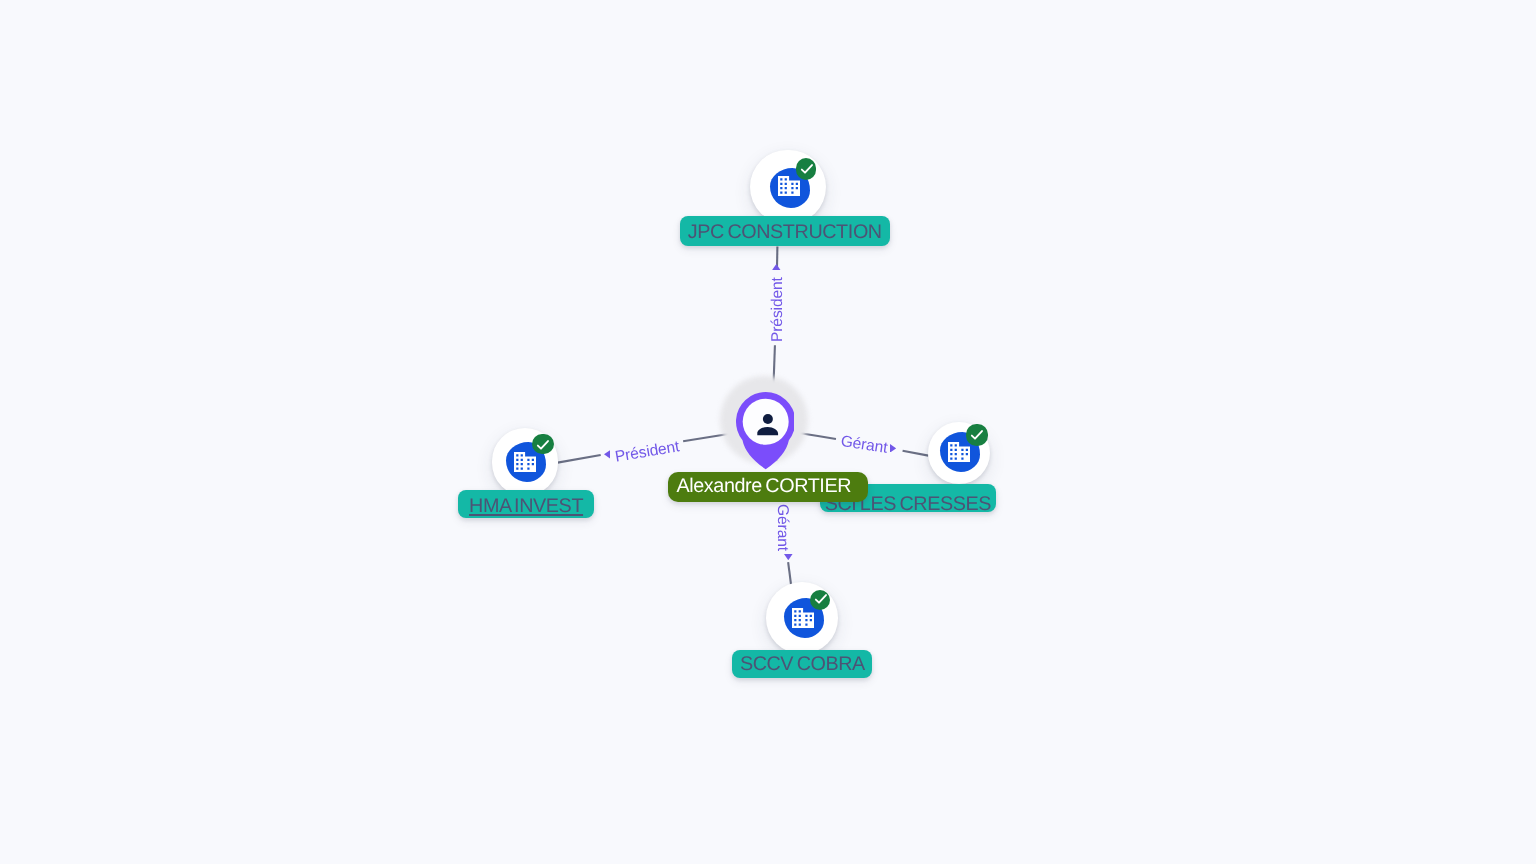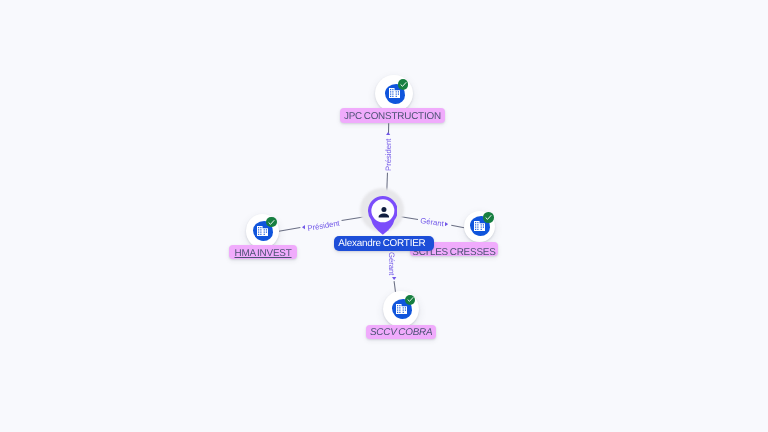--- a/index.html
+++ b/index.html
@@ -3,26 +3,26 @@
 <meta charset="utf-8">
 <style>
   html,body{margin:0;padding:0;}
   body{width:768px;height:432px;background:#f8f9fd;font-family:"Liberation Sans",sans-serif;overflow:hidden;
         -webkit-font-smoothing:antialiased;text-rendering:geometricPrecision;}
   #stage{position:relative;width:768px;height:432px;background:#f8f9fd;}
   svg.layer{position:absolute;left:0;top:0;width:768px;height:432px;pointer-events:none;}
   .node{position:absolute;}
   .disc{position:absolute;border-radius:50%;background:#fff;
         box-shadow:0 1px 2px rgba(50,55,80,.16),0 3px 9px rgba(50,55,80,.10);}
-  .cap{position:absolute;background:#f0abfc;border-radius:4px;color:#4d5375;
+  .cap{position:absolute;background:#14b8a6;border-radius:4px;color:#4d5375;
        font-size:9.9px;letter-spacing:-0.2px;word-spacing:-0.8px;line-height:1;white-space:nowrap;display:flex;align-items:center;justify-content:center;
        box-shadow:0 1px 2px rgba(50,55,80,.14),0 2px 5px rgba(50,55,80,.08);}
   .cap > *{position:relative;top:1.5px;}
   .cap.center > *{top:0.6px;left:-2px;}
-  .cap.center{background:#1d4ed8;color:#fff;border-radius:5px;font-size:9.9px;letter-spacing:-0.2px;}
+  .cap.center{background:#4d7c0f;color:#fff;border-radius:5px;font-size:9.9px;letter-spacing:-0.2px;}
   .halo{position:absolute;border-radius:50%;background:#e7e7ea;filter:blur(1.2px);}
 </style>
 </head>
 <body>
 
 <div id="stage">
   <svg class="layer" id="edge-layer" viewBox="0 0 768 432">
       <g fill="none" stroke="#6a6f84" stroke-width="1.05" stroke-linecap="butt">
         <path d="M 386.3 205 Q 386.95332316216684 188.82863250415178 387.4655727798975 172.65312086501535"></path>
         <path d="M 388.493211085194 133.76054965244143 Q 388.6039751635287 128.5304913144733 388.7 123.3"></path>
@@ -122,21 +122,21 @@
         <div style="position: absolute; left: 395.75px; top: 303.605px; width: 11.1px; height: 9.99px;">
           <svg viewBox="2 3 20 18" width="11.1" height="9.989999999999998" style="display: block;">
             <path fill="#fff" fill-rule="evenodd" d="M2 3 H12 V7 H22 V21 H2 Z M4 5 h2 v2 h-2 Z M4 9 h2 v2 h-2 Z M4 13 h2 v2 h-2 Z M4 17 h2 v2 h-2 Z M8 5 h2 v2 h-2 Z M8 9 h2 v2 h-2 Z M8 13 h2 v2 h-2 Z M8 17 h2 v2 h-2 Z M14 9 h2 v2 h-2 Z M18 9 h2 v2 h-2 Z M14 13 h2 v2 h-2 Z M18 13 h2 v2 h-2 Z M14 17 h2 v2 h-2 Z"></path>
           </svg>
         </div>
         <div style="position: absolute; left: 404.85px; top: 294.65px; width: 10.3px; height: 10.3px; border-radius: 50%; background: rgb(23, 127, 65); display: flex; align-items: center; justify-content: center;">
           <svg viewBox="0 0 24 24" width="8.858" height="8.858">
             <path fill="none" stroke="#ffffff" stroke-width="2.5" stroke-linecap="round" stroke-linejoin="round" d="M5.2 13 L9.5 17.2 L19 6.8"></path>
           </svg>
         </div>
-        <div class="cap" style="left: 366.1px; top: 324.6px; width: 70.2px; height: 14px; font-style: italic;">
+        <div class="cap" style="left: 366.1px; top: 324.6px; width: 70.2px; height: 14px;">
           <div>SCCV COBRA</div>
         </div>
       </div>
       <div class="node">
         <div class="halo" style="left: 360.2px; top: 187.9px; width: 44.2px; height: 44.2px;"></div>
         <svg viewBox="0 0 29.7 38.65" width="29.7" height="38.65" style="position: absolute; left: 367.75px; top: 196.15px; display: block;">
           <path fill="#7b4dfb" d="M 26.45 24.12 Q 24.87 31.85 14.85 38.65 Q 4.829999999999998 31.85 3.25 24.12 A 14.85 14.85 0 1 1 26.45 24.12 Z"></path>
           <circle cx="14.85" cy="14.85" r="11.5" fill="#fdfdff"></circle>
           <g fill="#101d40">
             <circle cx="15.95" cy="13.5" r="2.5"></circle>

